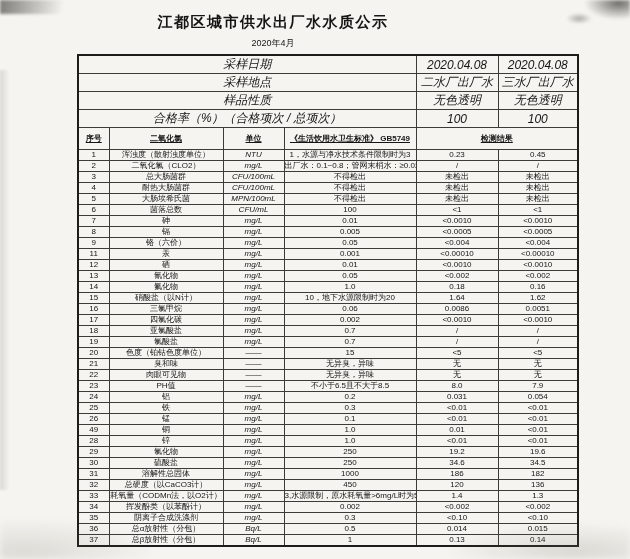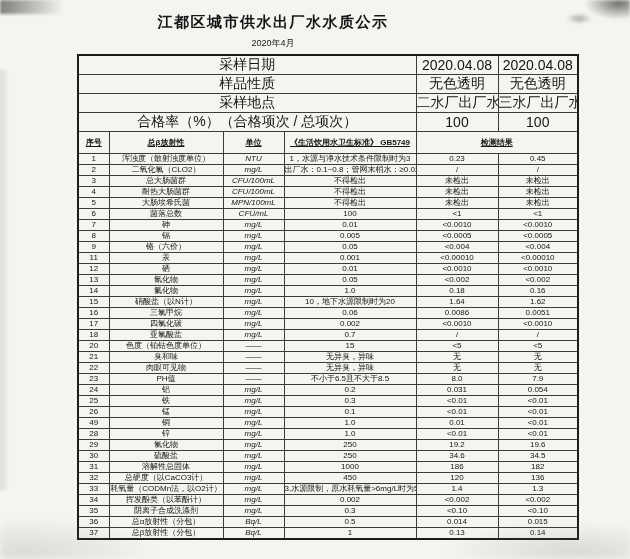--- a/index.html
+++ b/index.html
@@ -38,21 +38,21 @@
   table.wq td, table.wq th {
     border: 1px solid #3b3b38;
     padding: 0;
     text-align: center;
     vertical-align: middle;
     overflow: hidden;
     white-space: nowrap;
     font-weight: 400;
   }
   
-  tr.info td { height: 17px; font-size: 14px; }
+  tr.info td { height: 17px; font-size: 12px; font-style: italic; }
   td.info-label { font-weight: 700; }
   
   tr.colhead td { height: 21px; font-size: 8px; font-weight: 700; text-decoration: underline; }
   td.std-head { font-size: 7.4px; }
   
   tbody.data td { height: 10px; font-size: 8px; line-height: 10px; }
   td.c-item { text-align: left; padding-left: 3px; font-size: 7.6px; }
   td.c-std  { font-size: 7px; margin-left: 9px; }
   td.c-unit { font-size: 7.6px; font-style: italic; }
   
@@ -101,37 +101,37 @@
       <col style="width:80px">
   </colgroup>
 
   <tbody>
     <tr class="info">
       <td class="info-label" colspan="4">采样日期</td>
       <td>2020.04.08</td>
       <td>2020.04.08</td>
     </tr>
     <tr class="info">
+      <td class="info-label" colspan="4">采样地点</td>
+      <td class="info-label">二水厂出厂水</td>
+      <td class="info-label">三水厂出厂水</td>
+    </tr>
+    <tr class="info">
       <td class="info-label" colspan="4">样品性质</td>
       <td class="info-label">无色透明</td>
       <td class="info-label">无色透明</td>
-    </tr>
-    <tr class="info">
-      <td class="info-label" colspan="4">采样地点</td>
-      <td class="info-label">二水厂出厂水</td>
-      <td class="info-label">三水厂出厂水</td>
     </tr>
     <tr class="info">
       <td class="info-label" colspan="4">合格率（%）（合格项次 / 总项次）</td>
       <td>100</td>
       <td>100</td>
     </tr>
     <tr class="colhead">
       <td>序号</td>
-      <td>总β放射性</td>
+      <td>二氧化氯</td>
       <td>单位</td>
       <td class="std-head">《生活饮用水卫生标准》 GB5749</td>
       <td colspan="2">检测结果</td>
     </tr>
   </tbody>
 
   <tbody class="data" id="data-rows">
       <tr>
     <td class="c-no">1</td>
     <td class="c-item">浑浊度（散射浊度单位）</td>
@@ -262,20 +262,28 @@
   </tr>
       <tr>
     <td class="c-no">18</td>
     <td class="c-item">亚氯酸盐</td>
     <td class="c-unit">mg/L</td>
     <td class="c-std">0.7</td>
     <td class="c-r1">/</td>
     <td class="c-r2">/</td>
   </tr>
       <tr>
+    <td class="c-no">19</td>
+    <td class="c-item">氯酸盐</td>
+    <td class="c-unit">mg/L</td>
+    <td class="c-std">0.7</td>
+    <td class="c-r1">/</td>
+    <td class="c-r2">/</td>
+  </tr>
+      <tr>
     <td class="c-no">20</td>
     <td class="c-item">色度（铂钴色度单位）</td>
     <td class="c-unit">——</td>
     <td class="c-std">15</td>
     <td class="c-r1">&lt;5</td>
     <td class="c-r2">&lt;5</td>
   </tr>
       <tr>
     <td class="c-no">21</td>
     <td class="c-item">臭和味</td>

